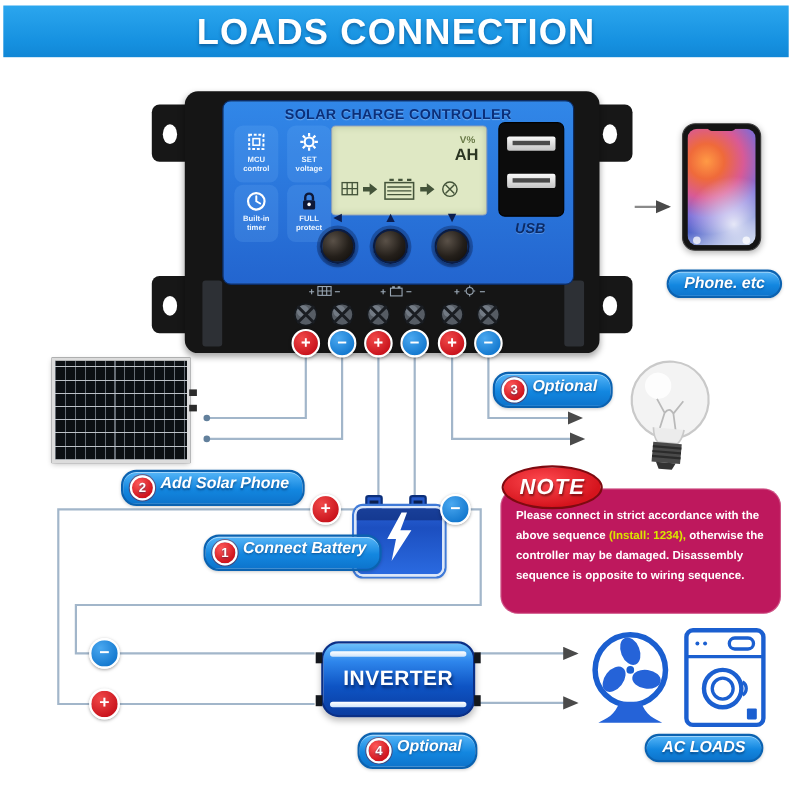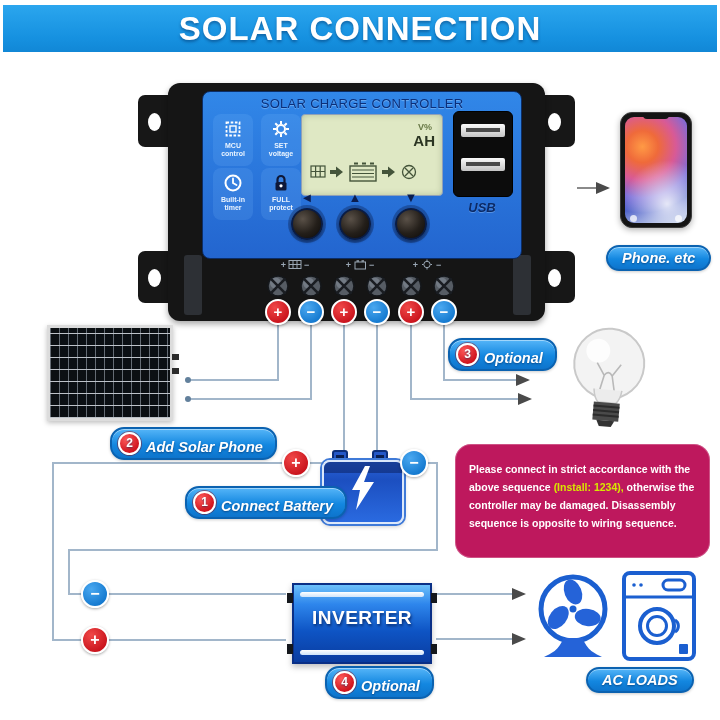--- a/index.html
+++ b/index.html
@@ -19,21 +19,21 @@
   
   .controller{position:absolute;left:138px;top:83px;width:437px;height:244px;z-index:2;}
   .ctl-body{position:absolute;left:30px;top:0;width:377px;height:238px;background:#151515;
     border-radius:12px;box-shadow:0 3px 6px rgba(0,0,0,.35);}
   .ear{position:absolute;width:38px;height:52px;background:#171717;border-radius:7px;}
   .hole{position:absolute;width:13px;height:18px;background:#fff;border-radius:50%;}
   .side-col{position:absolute;width:18px;height:60px;background:#2d3035;border-radius:3px;}
   .plate{position:absolute;left:64px;top:8px;width:318px;height:166px;border-radius:8px;
     background:linear-gradient(180deg,#3187e8 0%,#2365cf 100%);border:1px solid #0c2d66;}
   .plate-title{position:absolute;left:0;top:4px;width:100%;text-align:center;
-    font-size:13px;font-weight:400;color:#0b2f7a;letter-spacing:.3px;
+    font-size:13px;font-weight:700;color:#0b2f7a;letter-spacing:.3px;
     text-shadow:0 1px 1px rgba(180,220,255,.5);}
   .tile{position:absolute;width:40px;height:52px;border-radius:8px;
     background:rgba(130,195,255,.16);display:flex;flex-direction:column;align-items:center;padding-top:4px;box-sizing:border-box;}
   .tile-label{font-size:7px;font-weight:bold;color:#eaf4ff;text-align:center;line-height:1.15;margin-top:2px;width:38px;}
   .lcd{position:absolute;left:98px;top:22px;width:140px;height:80px;background:#dfe8c4;
     border-radius:4px;border:1px solid #8fa0b8;box-shadow:inset 0 0 6px rgba(60,80,40,.25);}
   .lcd-digits{position:absolute;left:8px;top:2px;font-family:"DejaVu Sans Mono",monospace;
     font-size:32px;font-weight:bold;color:#2b3522;letter-spacing:3px;}
   .lcd-unit-top{position:absolute;right:10px;top:7px;font-size:9px;font-weight:bold;color:#6a7a48;}
   .lcd-unit-bottom{position:absolute;right:7px;top:17px;font-size:15px;font-weight:900;color:#2b3522;}
@@ -62,21 +62,21 @@
 
   
   .solar{position:absolute;left:47px;top:325px;width:120px;height:90px;z-index:2;
     background-color:#0c1013;border:3px solid #dcdcdc;box-shadow:0 2px 5px rgba(0,0,0,.25);
     background-image:
       repeating-linear-gradient(90deg,rgba(190,200,212,.5) 0 1px,transparent 1px 9px),
       repeating-linear-gradient(0deg,rgba(235,240,245,.8) 0 1px,transparent 1px 12px);}
   .solar-nub{position:absolute;right:-9px;width:7px;height:6px;background:#2b2b2b;}
 
   
-  .pill{position:absolute;display:flex;align-items:flex-end;gap:5px;z-index:4;
+  .pill{position:absolute;display:flex;align-items:flex-start;gap:5px;z-index:4;
     background:linear-gradient(180deg,#55b5f8 0%,#1387e0 55%,#0d74cc 100%);
     border:2px solid #0b62b0;border-radius:14px;padding:3px 12px 3px 6px;
     color:#fff;font-weight:800;font-style:italic;font-size:14.5px;
     text-shadow:0 1px 2px rgba(0,40,90,.6);box-shadow:inset 0 1px 0 rgba(255,255,255,.45),0 1px 3px rgba(0,0,0,.2);}
   .pill.noname{padding:3px 14px;}
   .num{flex:none;width:19px;height:19px;border-radius:50%;
     background:radial-gradient(circle at 35% 30%,#ff5a5a,#d0151e 70%);
     border:2px solid #fff;box-shadow:0 0 0 1px rgba(150,0,0,.45);
     color:#fff;font-weight:900;font-style:normal;font-size:12px;line-height:19px;text-align:center;}
 
@@ -95,21 +95,21 @@
     background:#be185d;border-radius:16px;box-shadow:inset 0 0 0 1px rgba(255,255,255,.25);box-sizing:border-box;}
   .note-text{margin:0;padding:17px 12px 6px 14px;font-size:10.5px;font-weight:bold;color:#fff;line-height:1.7;}
   .note-hl{color:#d8e600;}
   .note-badge{position:absolute;left:456px;top:423px;width:92px;height:40px;z-index:4;
     background:radial-gradient(ellipse at 40% 35%,#ff4a50,#d5141d 70%);
     border:2px solid #7e0a10;border-radius:50%;display:flex;align-items:center;justify-content:center;
     color:#fff;font-weight:900;font-style:italic;font-size:20px;letter-spacing:1px;
     text-shadow:1px 2px 2px rgba(60,0,0,.6);box-sizing:border-box;}
 
   
-  .inverter{position:absolute;left:292px;top:583px;width:140px;height:81px;z-index:2;border-radius:0;
+  .inverter{position:absolute;left:292px;top:583px;width:140px;height:69px;z-index:2;border-radius:16px;
     background:linear-gradient(180deg,#6cc0fa 0%,#2e86ec 25%,#0e54c4 60%,#0a3ca0 100%);
     border:2px solid #0a2f86;box-shadow:0 3px 6px rgba(0,0,0,.25);box-sizing:border-box;}
   .inv-stripe{position:absolute;left:6px;right:6px;height:5px;border-radius:3px;
     background:linear-gradient(180deg,#ffffff,#cfe4fa);}
   .inv-label{position:absolute;left:0;width:100%;top:22px;text-align:center;
     color:#fff;font-weight:900;font-size:19px;letter-spacing:.5px;text-shadow:1px 2px 3px #052a70;}
   .inv-nub{position:absolute;width:6px;height:10px;background:#14171c;}
 
   
   .phone{position:absolute;left:620px;top:112px;width:70px;height:114px;z-index:2;
@@ -122,21 +122,21 @@
     background:#141414;border-radius:0 0 4px 4px;}
   .phone-dot{position:absolute;bottom:5px;width:7px;height:7px;border-radius:50%;background:rgba(255,255,255,.75);}
 
   .devsvg{position:absolute;z-index:2;}
 </style>
 </head>
 <body>
 
 <div class="stage">
 
-  <div class="banner">SOLAR CONNECTION</div>
+  <div class="banner">LOADS CONNECTION</div>
 
   <svg class="wires" width="720" height="720">
     <defs>
       <marker id="arr" markerWidth="8" markerHeight="8" refX="6" refY="3" orient="auto">
         <path d="M0,0 L7,3 L0,6 Z" fill="#4a4a4a"></path>
       </marker>
     </defs>
     <g fill="none" stroke="#a2b6ca" stroke-width="2">
       <path d="M278,312 V380 H188"></path>
       <path d="M311,312 V399 H188"></path>
@@ -357,20 +357,21 @@
   <div class="wnode pos" style="left:282px;top:449px;">+</div>
   <div class="wnode neg" style="left:400px;top:449px;">−</div>
   <div class="wnode neg" style="left:81px;top:580px;">−</div>
   <div class="wnode pos" style="left:81px;top:626px;">+</div>
 
   <div class="note-box">
     <p class="note-text">
       <span>Please connect in strict accordance with the above sequence </span><span class="note-hl">(Install: 1234),</span><span> otherwise the controller may be damaged. Disassembly sequence is opposite to wiring sequence.</span>
     </p>
   </div>
+  <div class="note-badge">NOTE</div>
 
   <div class="inverter">
     <div class="inv-stripe" style="top:7px;"></div>
     <div class="inv-stripe" style="bottom:7px;"></div>
     <div class="inv-label">INVERTER</div>
     <div class="inv-nub" style="left:-7px;top:8px;"></div>
     <div class="inv-nub" style="left:-7px;bottom:8px;"></div>
     <div class="inv-nub" style="right:-7px;top:8px;"></div>
     <div class="inv-nub" style="right:-7px;bottom:8px;"></div>
   </div>

